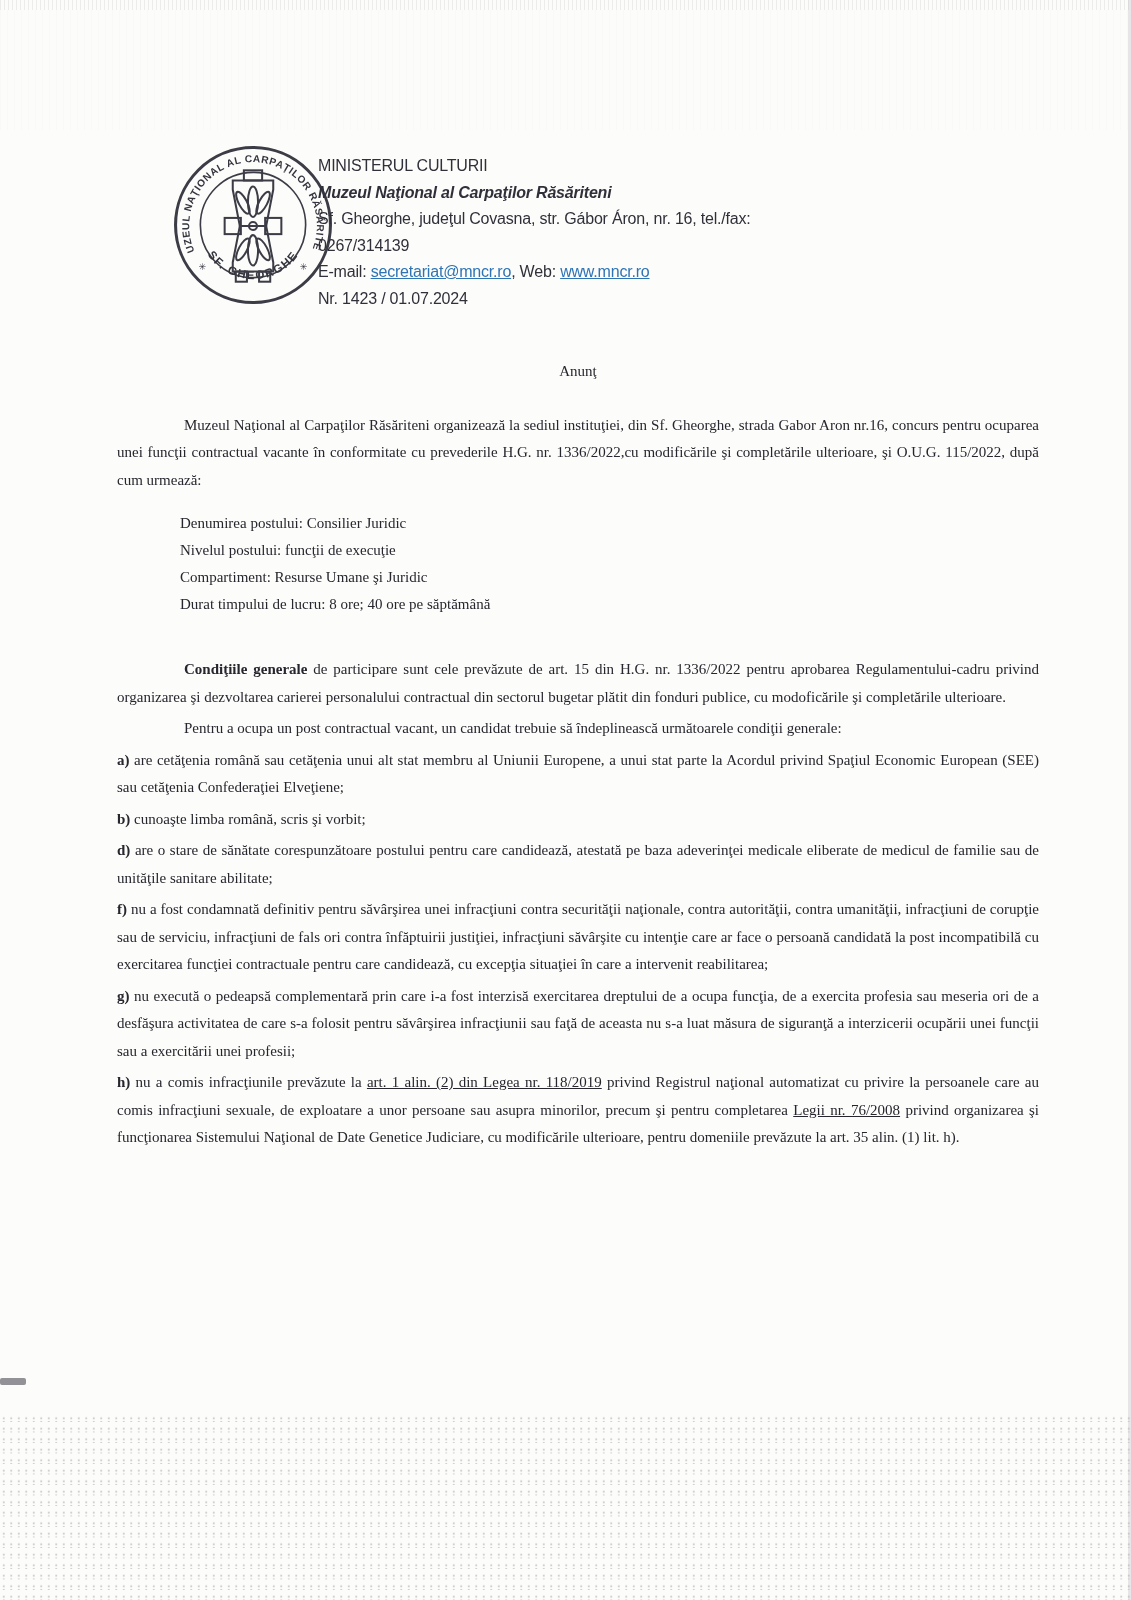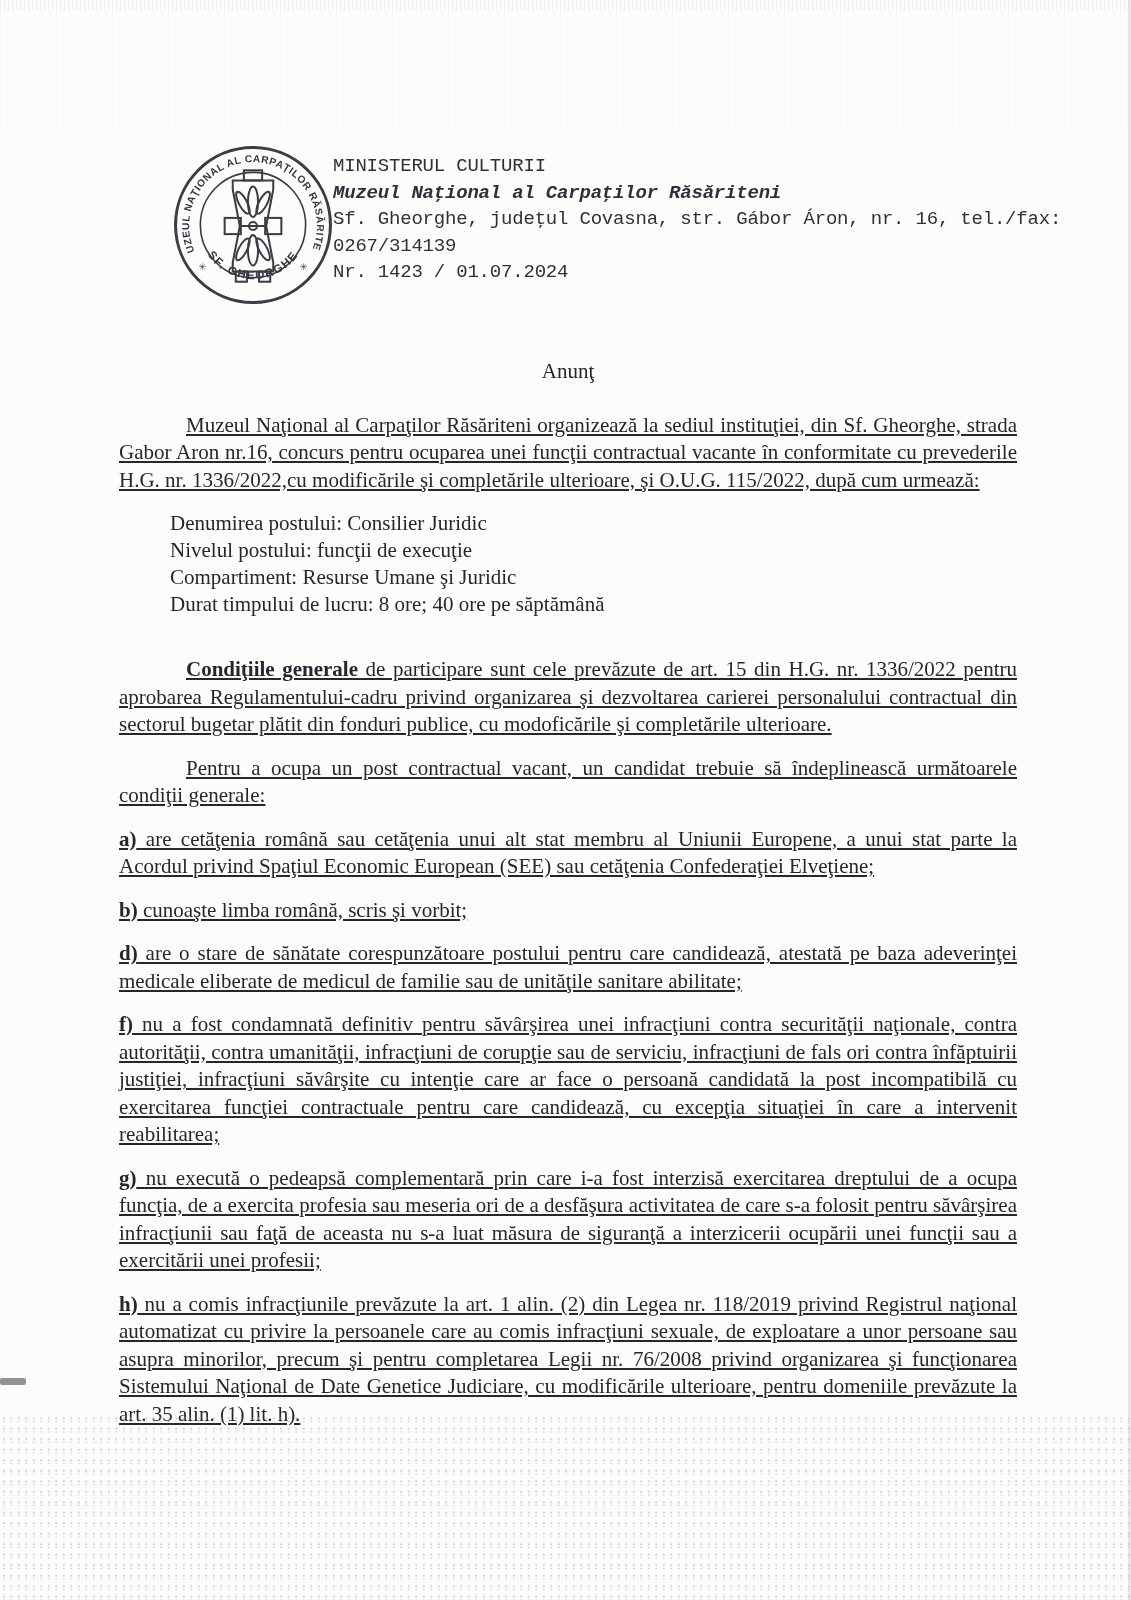--- a/index.html
+++ b/index.html
@@ -23,37 +23,37 @@
     background:repeating-linear-gradient(90deg, rgba(130,130,140,0.05) 0 1px, transparent 1px 7px);
     opacity:.5;
   }
   .right-edge {
     position:absolute; top:0; right:0; width:3px; height:1600px;
     background:rgba(190,190,198,0.35);
   }
   
   .logo-wrap { position:absolute; left:172px; top:144px; width:162px; height:162px; }
   .letterhead-text {
-    position:absolute; left:333px; top:153px; width:560px;
-    font-family:Liberation Mono, monospace;
-    font-size:19px; line-height:26.5px; color:#30303a;
+    position:absolute; left:318px; top:153px; width:560px;
+    font-family:Liberation Sans, sans-serif;
+    font-size:16px; line-height:26.5px; color:#30303a;
     letter-spacing:-0.2px;
     white-space:nowrap;
   }
   .ministry { font-weight:normal; }
   .museum   { font-weight:bold; font-style:italic; }
   .hlink    { color:#2e74b5; text-decoration:underline; cursor:pointer; }
   
   .body-text {
-    position:absolute; left:103px; top:358px; width:930px;
-    font-size:21px; line-height:27.5px;
+    position:absolute; left:113px; top:358px; width:930px;
+    font-size:15px; line-height:27.5px;
     text-align:justify;
   }
   .doc-title { text-align:center; margin:0 0 26px 0; }
-  p.par { margin:16px;text-decoration:underline; }
+  p.par { margin:4px; }
   .intro { margin-bottom:22px; }
   .pos-list { margin:16px 0 38px 67px; line-height:27px; }
   .indent { text-indent:67px; }
   b.lbl { font-weight:bold; }
   .law-ref { text-decoration:underline; cursor:pointer; }
   
   .halftone {
     position:absolute; left:0; top:1413px; width:1131px; height:187px;
     background-image:
       radial-gradient(circle, #bdbdbd 0.9px, transparent 1.15px),
@@ -110,20 +110,21 @@
         <rect x="86" y="126" width="11" height="10"></rect>
       </g>
     </svg>
   </div>
 
   <div class="letterhead-text">
     <div class="ministry">MINISTERUL CULTURII</div>
     <div class="museum">Muzeul Naţional al Carpaţilor Răsăriteni</div>
     <div>Sf. Gheorghe, judeţul Covasna, str. Gábor Áron, nr. 16, tel./fax:</div>
     <div>0267/314139</div>
+    <div><span>E-mail: </span><a class="hlink">secretariat@mncr.ro</a><span>, Web: </span><a class="hlink">www.mncr.ro</a></div>
     <div>Nr. 1423 / 01.07.2024</div>
   </div>
 
   <div class="body-text">
     <p class="doc-title">Anunţ</p>
 
     <p class="par indent intro">Muzeul Naţional al Carpaţilor Răsăriteni organizează la sediul instituţiei, din Sf. Gheorghe, strada Gabor Aron nr.16, concurs pentru ocuparea unei funcţii contractual vacante în conformitate cu prevederile H.G. nr. 1336/2022,cu modificările şi completările ulterioare, şi O.U.G. 115/2022, după cum urmează:</p>
 
     <div class="pos-list">
       <div>Denumirea postului: Consilier Juridic</div>

